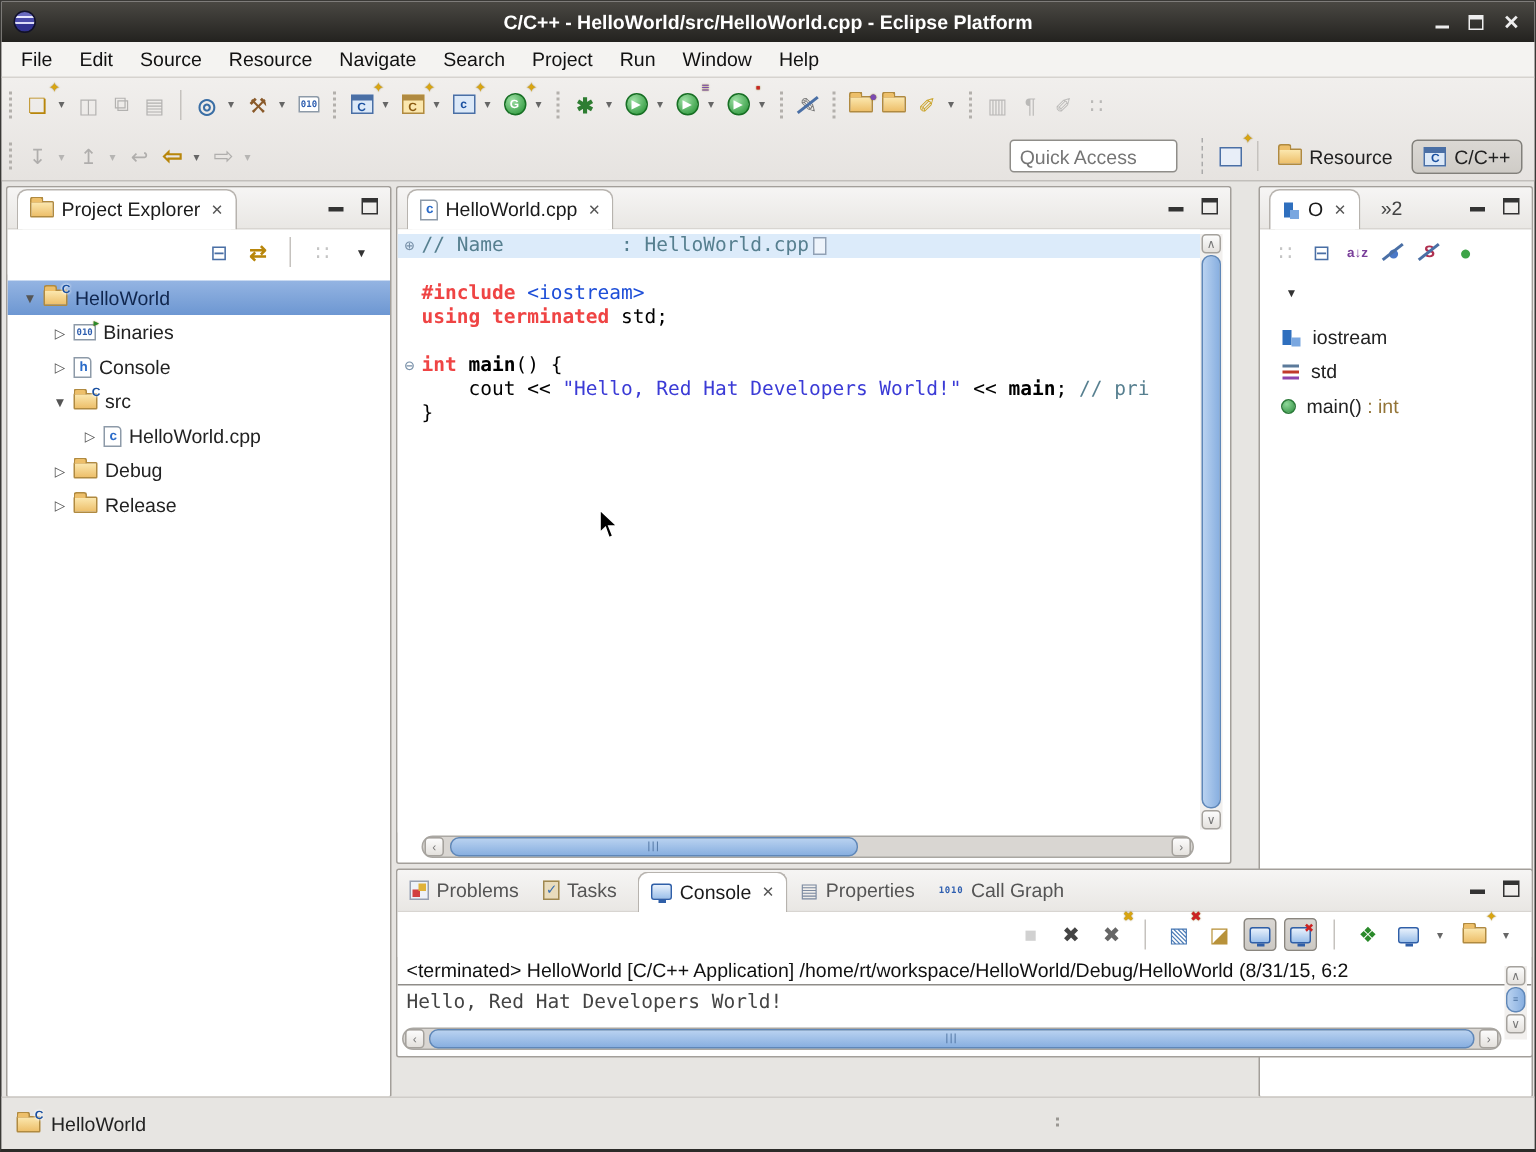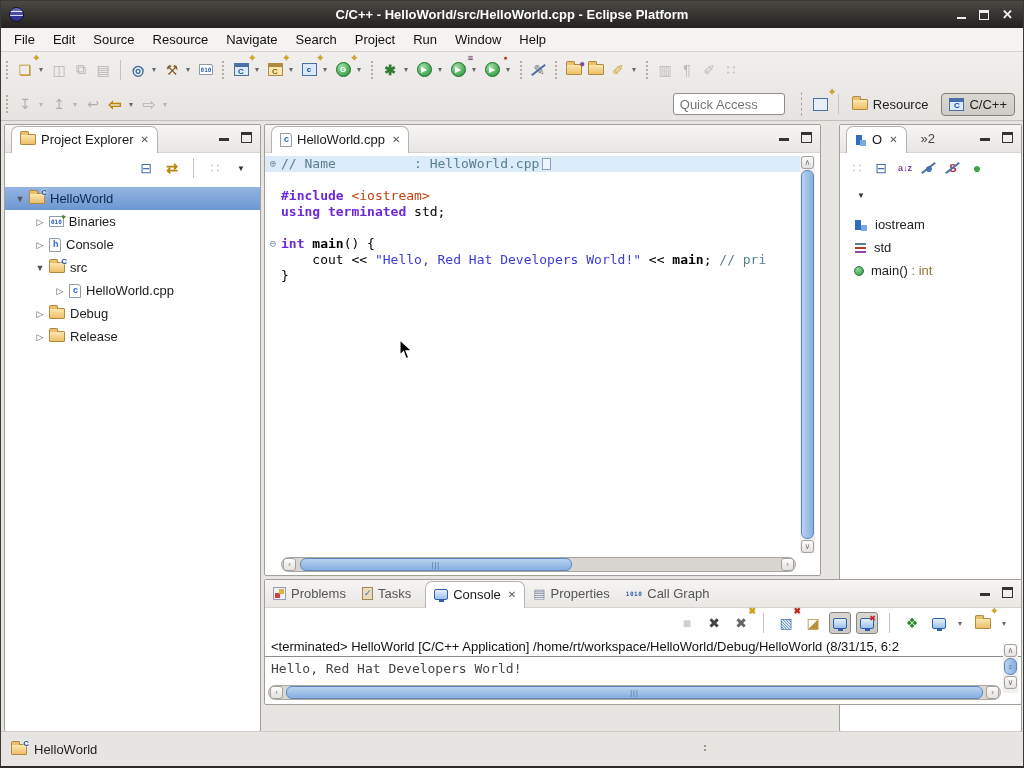--- a/index.html
+++ b/index.html
@@ -91,24 +91,24 @@
   .treerow .tw { width:18px; text-align:center; font-size:9px; color:#555; flex:none; }
   .treerow .tlabel { margin-left:5px; white-space:nowrap; }
   .treerow.sel { background:linear-gradient(#94b4e2,#6d97d2); }
   .treerow.sel .tlabel { color:#10264e; }
 
   
   .codearea { position:absolute; left:0; right:20px; top:28px; bottom:20px; overflow:hidden; font:13px/16px "DejaVu Sans Mono",monospace; padding-top:3px; background:#fff; }
   .cline { white-space:pre; height:16px; display:flex; align-items:center; }
   .cline.hl { background:#dcebfa; }
   .fold { width:16px; flex:none; text-align:center; font-size:11px; color:#7a92aa; }
-  .tok-kw { color:#6d28d9; font-weight:bold; }
+  .tok-kw { color:#ef4444; font-weight:bold; }
   .tok-cm { color:#567f8f; }
   .tok-str { color:#3b3bd6; }
-  .tok-hdr { color:#c2410c;text-align:center; }
+  .tok-hdr { color:#1d4ed8;text-align:center; }
   .tok-plb { color:#000; font-weight:bold; }
   .tok-pl { color:#000; }
   .foldbox { display:inline-block; width:9px; height:12px; border:1px solid #90a0b4; background:#eef4fb; margin-left:3px; flex:none; }
 
   
   .sb-track-h { position:absolute; height:15px; background:#d9d6d2; border:1px solid #aaa7a2; border-radius:8px; display:flex; align-items:center; }
   .sb-track-v { position:absolute; width:15px; background:#f2f0ee; display:flex; flex-direction:column; align-items:center; }
   .sb-btn { width:13px; height:13px; border:1px solid #a5a29d; border-radius:3px; background:linear-gradient(#fcfcfc,#e4e1dd); color:#777; font-size:8px; line-height:11px; text-align:center; flex:none; }
   .sb-thumb-h { height:13px; border:1px solid #5f87b8; border-radius:6px; background:linear-gradient(#b9d2f0,#88afe0); color:#4a6f9d; font-size:7px; letter-spacing:1px; display:flex; align-items:center; justify-content:center; }
   .sb-thumb-v { width:13px; border:1px solid #5f87b8; border-radius:6px; background:linear-gradient(90deg,#b9d2f0,#88afe0); }

